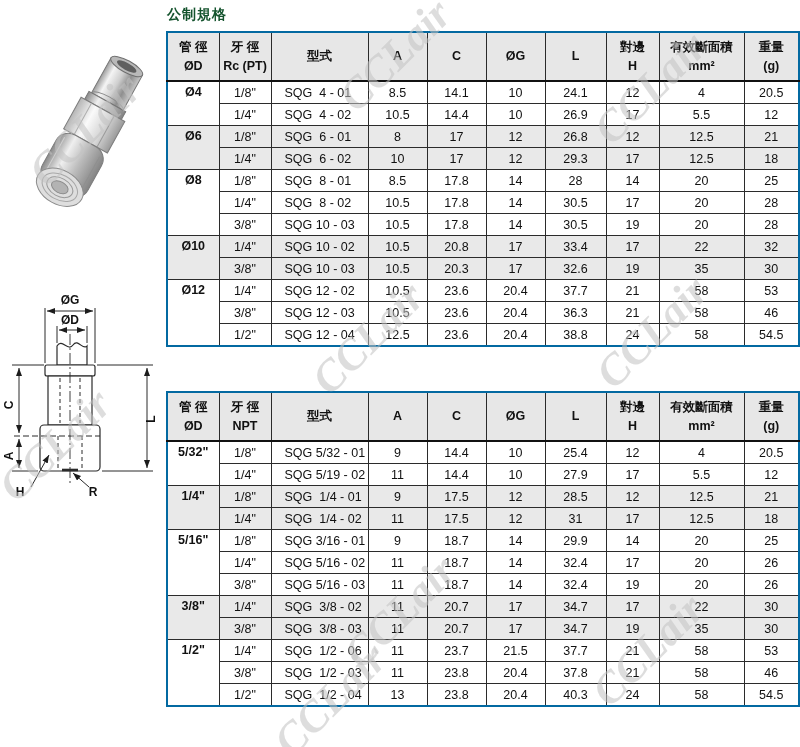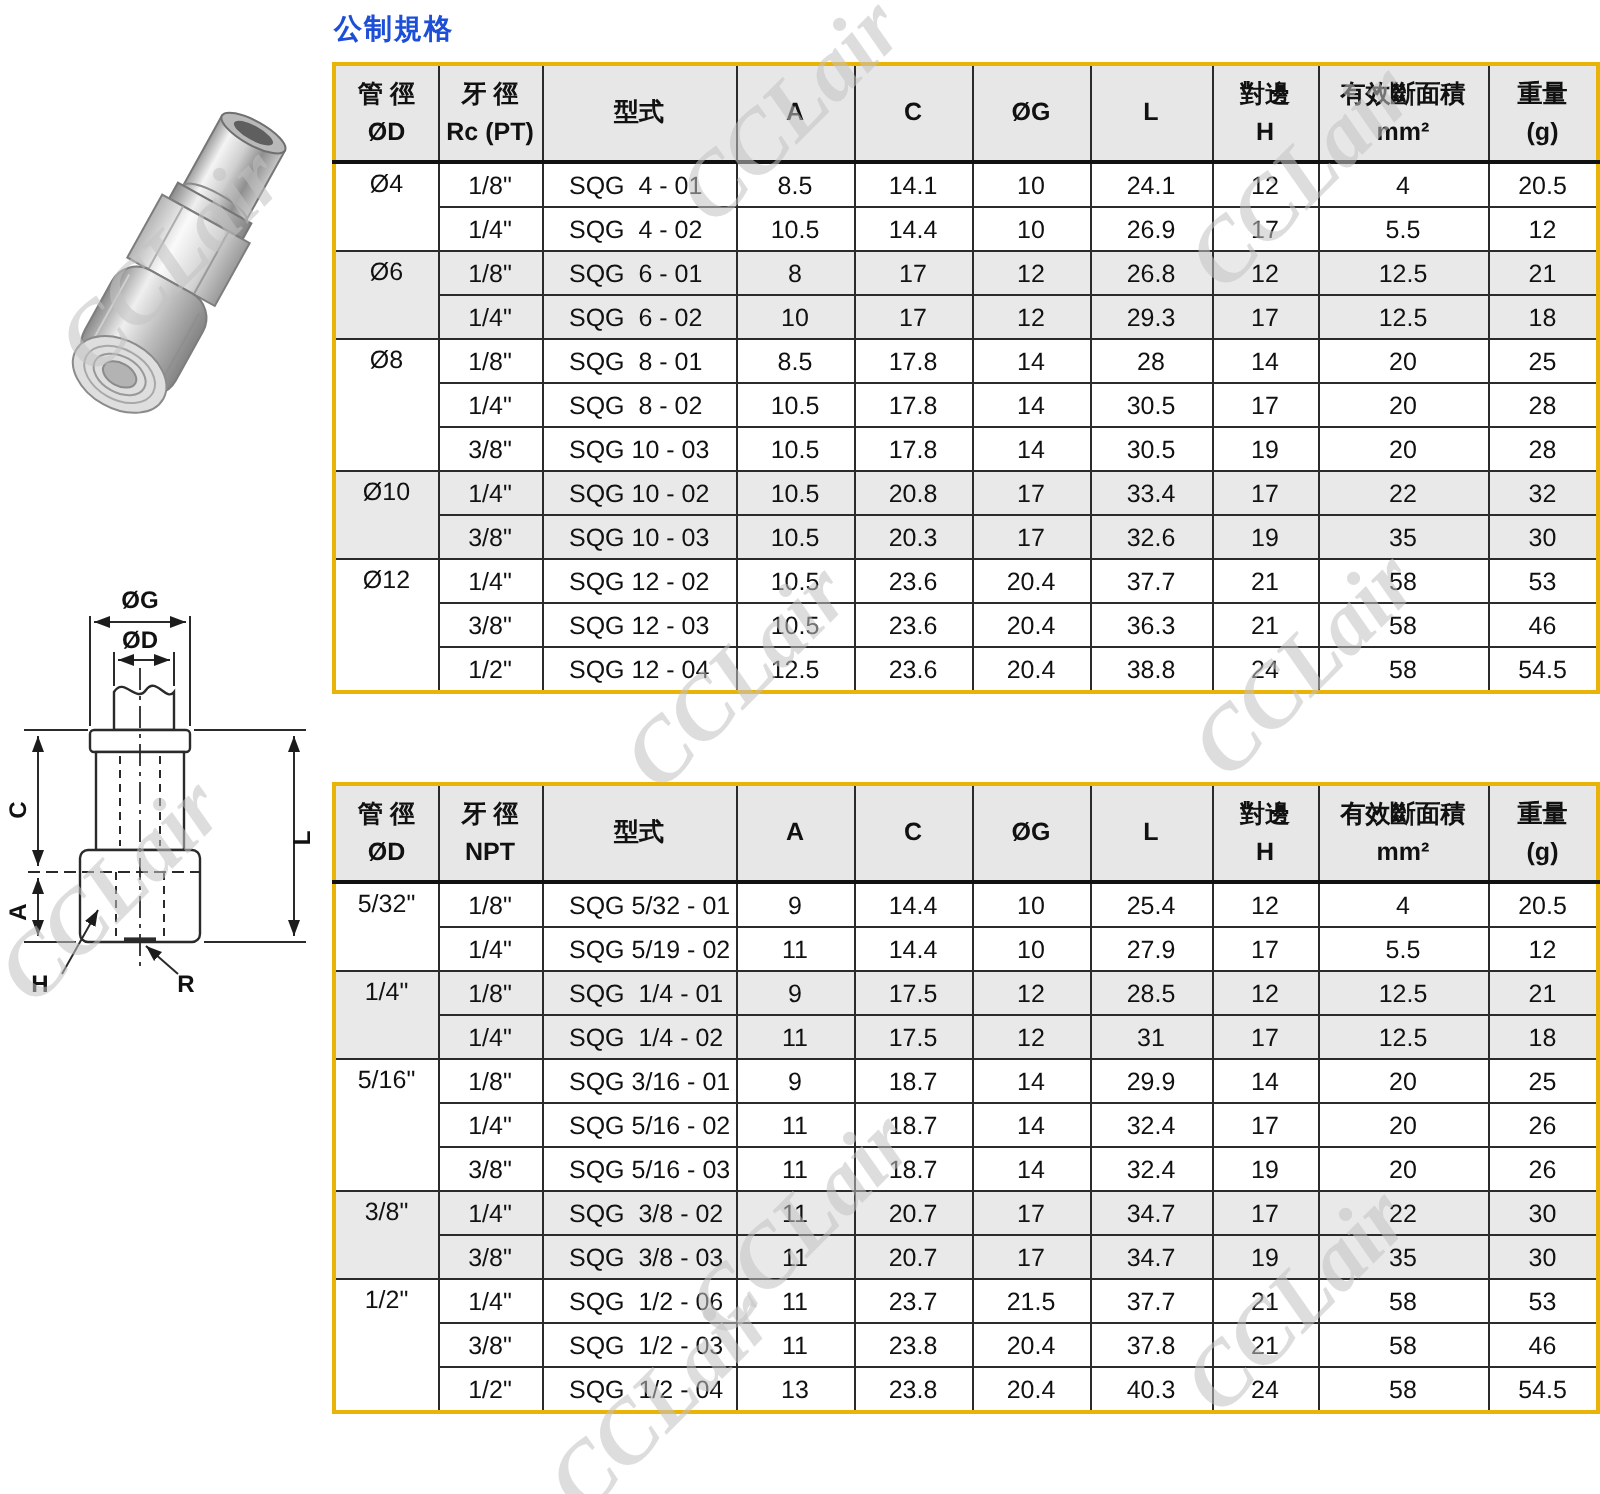--- a/index.html
+++ b/index.html
@@ -2,31 +2,31 @@
 <html><head>
 <meta charset="utf-8">
 <style>
   html,body{margin:0;padding:0;background:#fff;}
   body{width:800px;height:747px;position:relative;overflow:hidden;
        font-family:"Liberation Sans",sans-serif;color:#111;}
   .page{position:absolute;inset:0;background:#fff;}
 
   
   .spec-section{position:absolute;left:166px;width:632px;}
-  .spec-section h2{margin:0 0 7px 1px;font-size:14px;font-weight:700;color:#1d4ed8;letter-spacing:1px;}
+  .spec-section h2{margin:0 0 7px 1px;font-size:14px;font-weight:700;color:#14532d;letter-spacing:1px;}
   table.spec{border-collapse:collapse;width:632px;table-layout:fixed;
-             border:2px solid #eab308;background:#fff;}
+             border:2px solid #0369a1;background:#fff;}
   table.spec th,table.spec td{border:1px solid #2b2b2b;text-align:center;
              padding:0;font-size:12.5px;color:#111;overflow:hidden;}
   table.spec thead th{background:#e7e7e7;font-weight:700;height:47px;
              border-bottom:2px solid #111;line-height:1.45;font-size:12.5px;}
   table.spec thead th .sub{font-weight:700;}
   table.spec tbody td{height:21px;font-weight:400;}
   table.spec tbody tr.shade td{background:#e9e9e9;}
-  table.spec td.od{vertical-align:top;padding-top:3px;font-weight:400;}
+  table.spec td.od{vertical-align:top;padding-top:3px;font-weight:700;}
   table.spec td.model{text-align:left;padding-left:13px;white-space:pre;}
 
   
   .wm{position:absolute;transform:translate(-50%,-50%) rotate(-45deg);
       font-family:"Liberation Serif",serif;font-style:italic;font-weight:700;
       font-size:44px;letter-spacing:0px;color:#c3c3c3;opacity:.55;
       pointer-events:none;z-index:6;white-space:nowrap;}
 
   
   .photo{position:absolute;left:12px;top:48px;z-index:1;}

